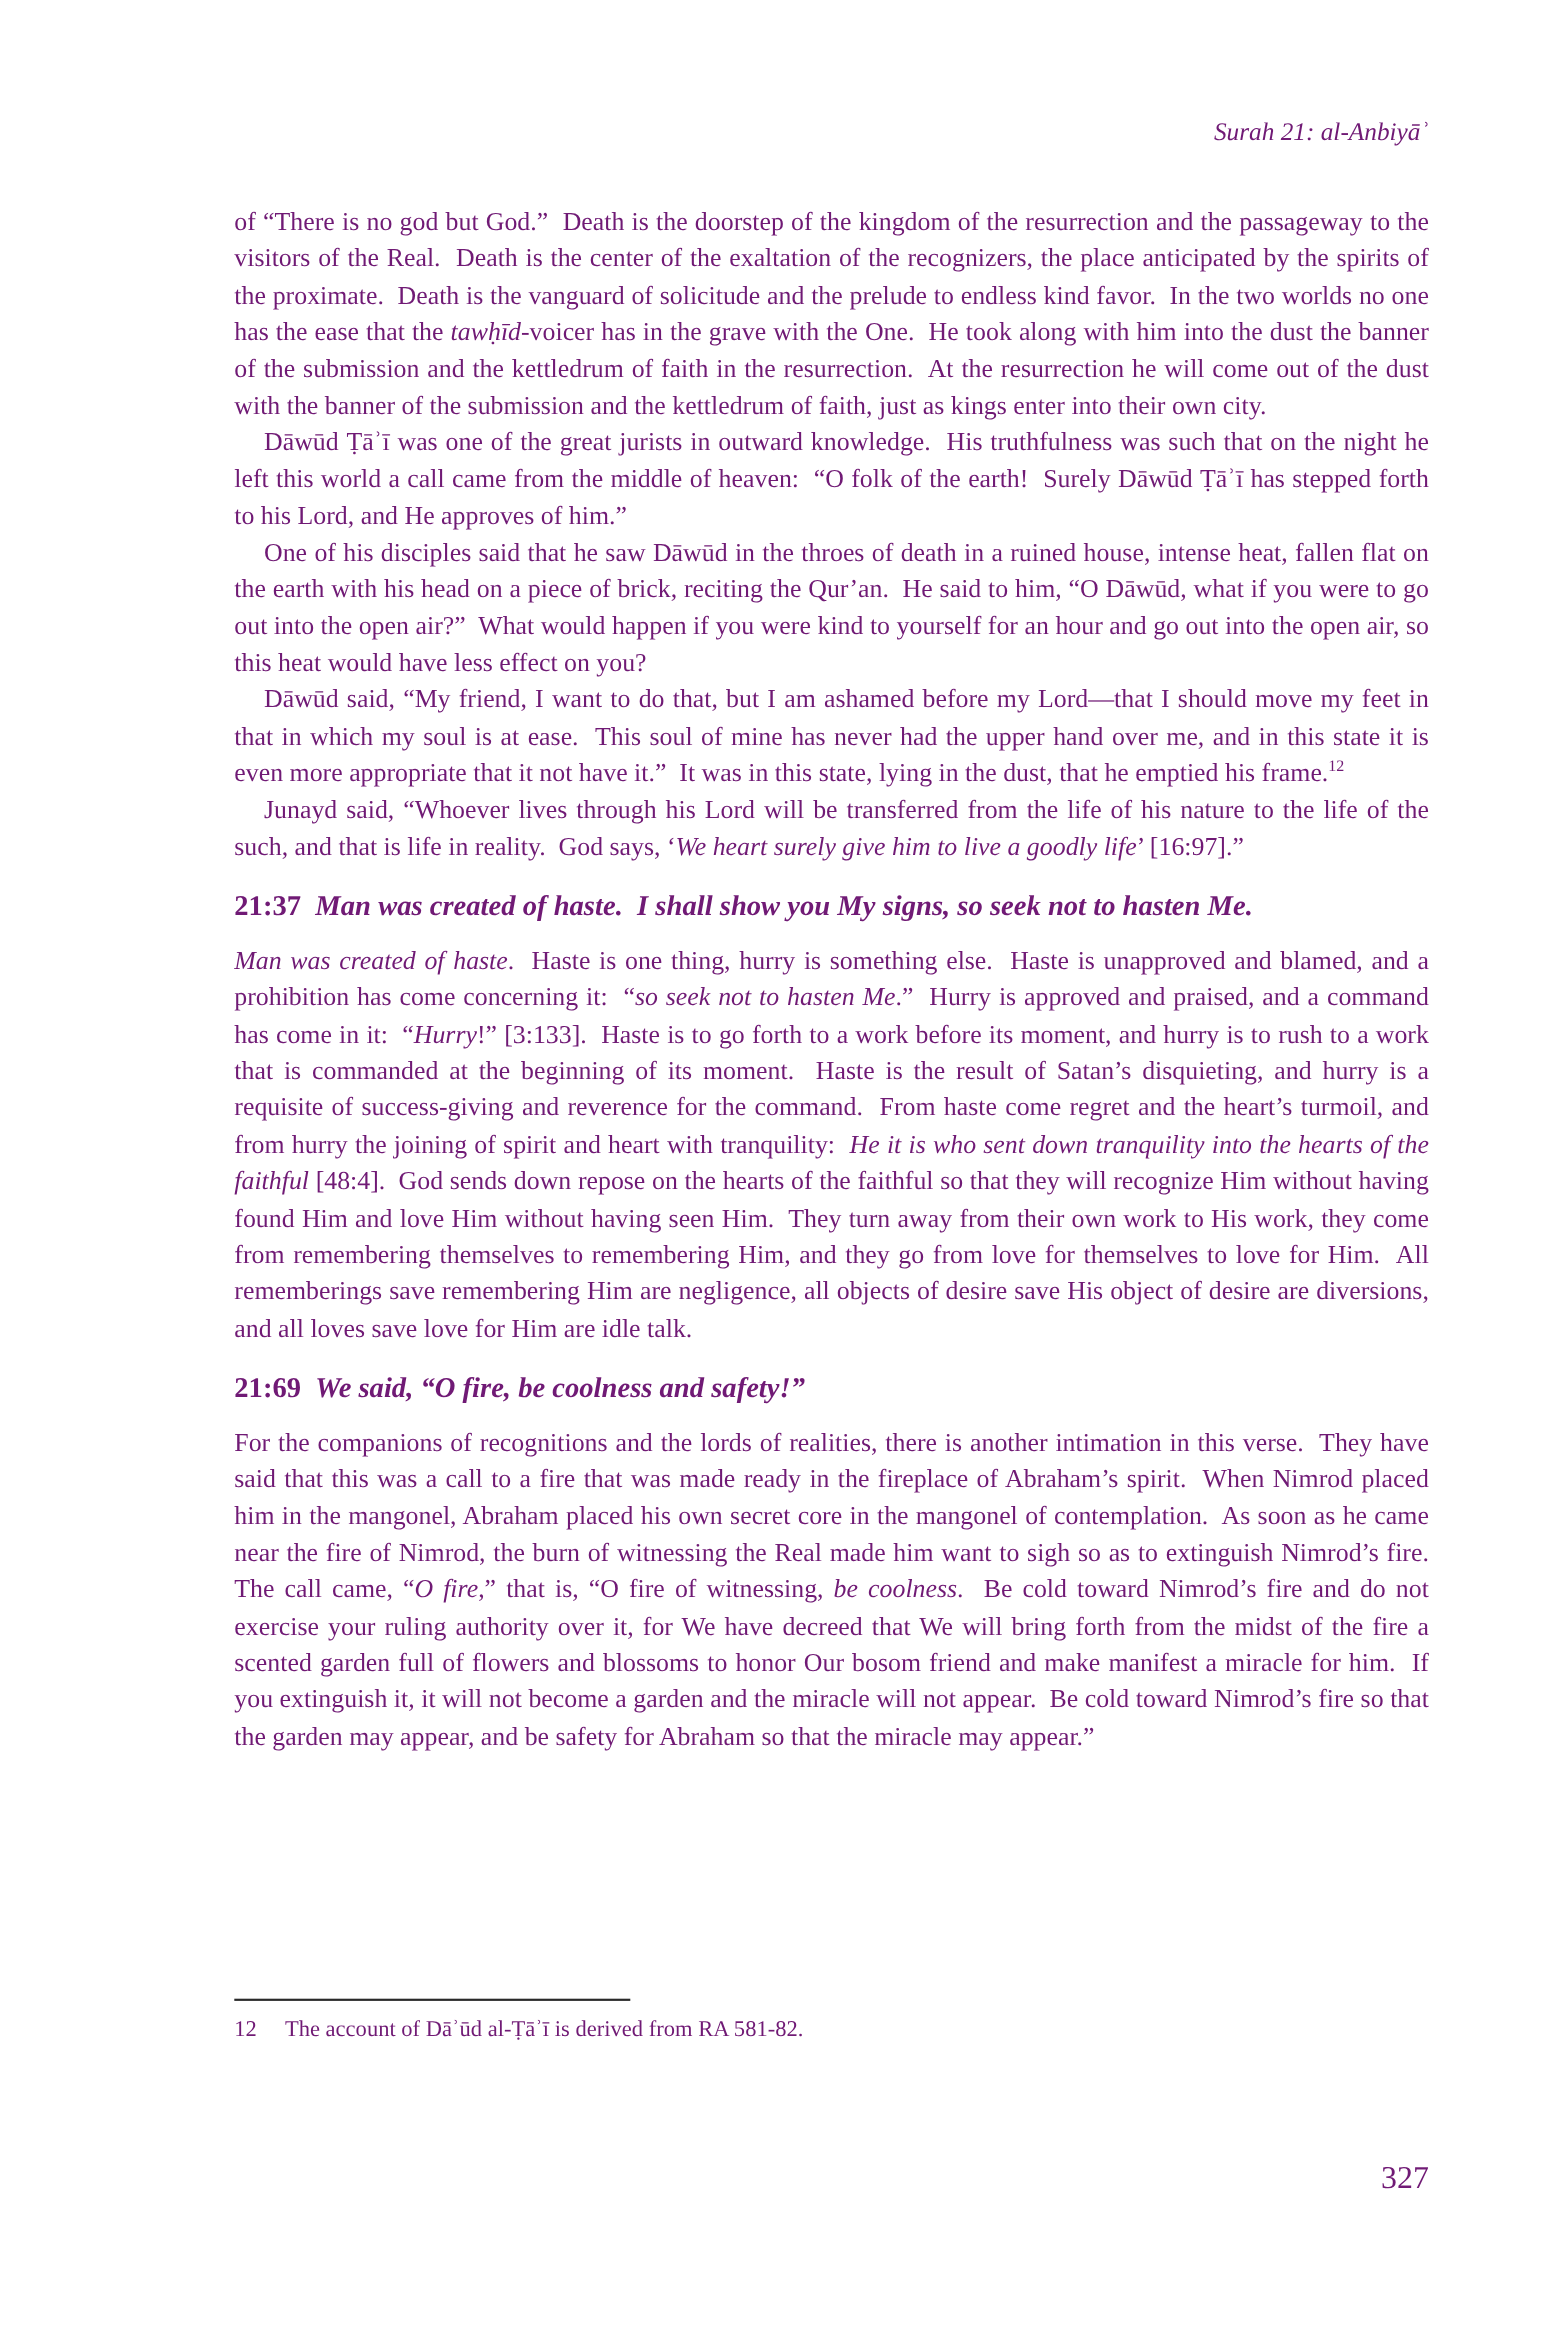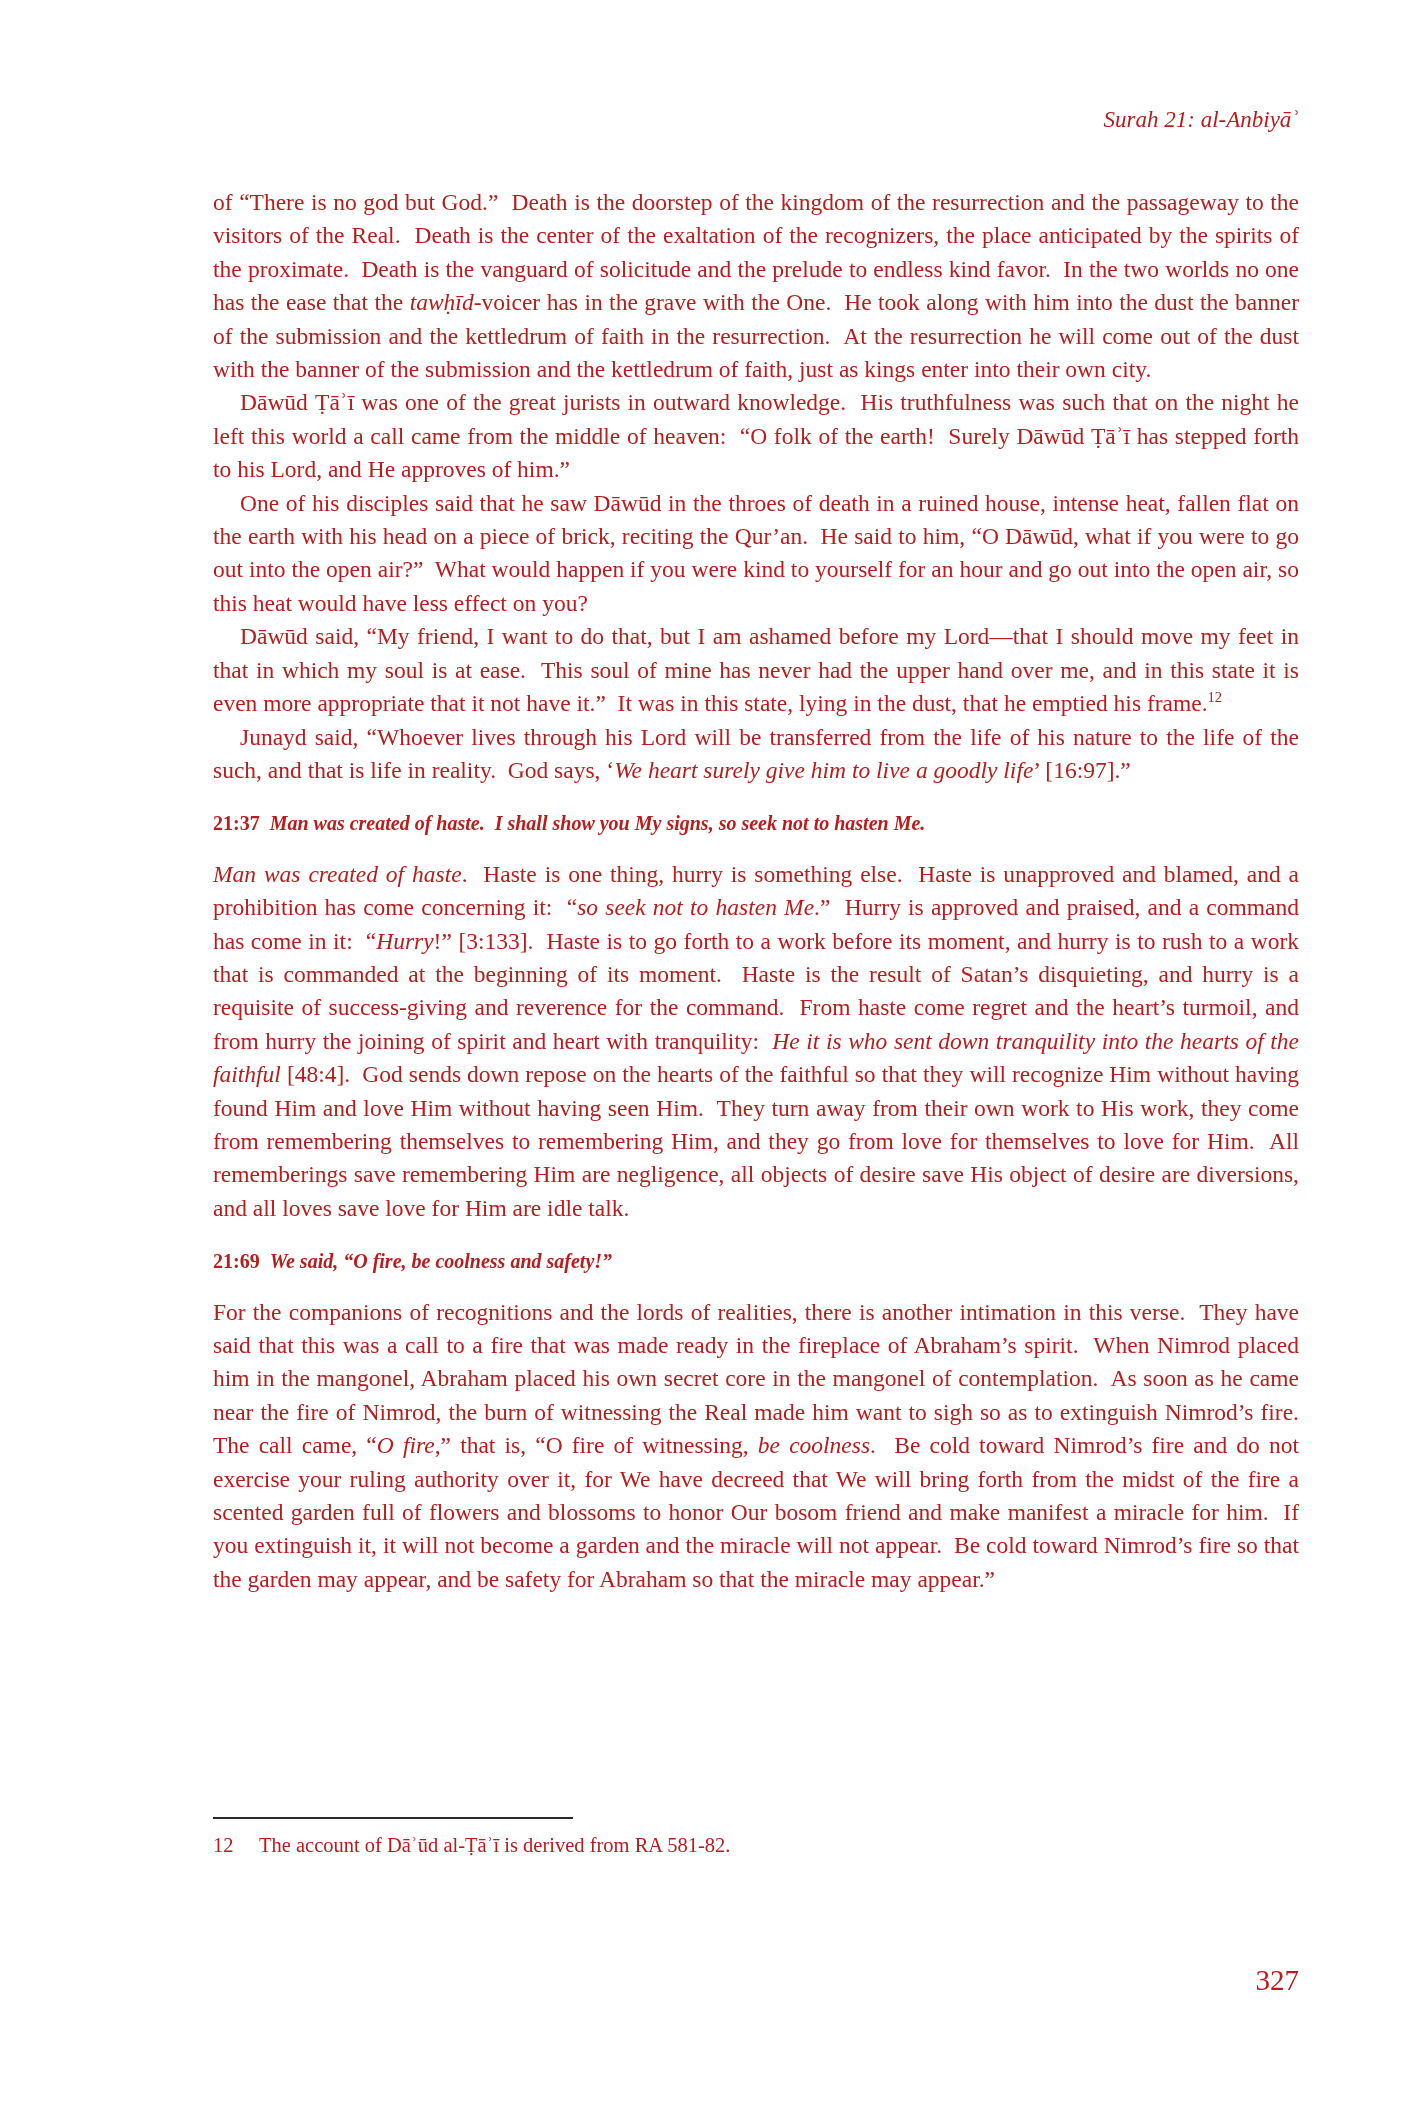--- a/index.html
+++ b/index.html
@@ -1,21 +1,21 @@
 <!DOCTYPE html>
 <html><head>
 <meta charset="utf-8">
 <style>
   html, body { margin: 0; padding: 0; background: #e8e8e8; }
   .page {
     position: relative;
     width: 1413px;
     height: 2125px;
     background: #ffffff;
-    color: #b91c1c;
+    color: #701a75;
     font-family: "Liberation Serif", "DejaVu Serif", serif;
     overflow: hidden;
   }
   .running-head {
     position: absolute;
     left: 213px;
     top: 105px;
     width: 1086px;
     text-align: right;
     font-style: italic;
@@ -30,21 +30,21 @@
     font-size: 23.5px;
     line-height: 33.4px;
     text-align: justify;
   }
   .page-body p {
     margin: 0;
     white-space: pre-wrap;
   }
   .page-body p.indent { text-indent: 27px; }
   .page-body h2 {
-    font-size: 20px;
+    font-size: 26px;
     line-height: 33.4px;
     font-weight: bold;
     margin: 20px 0 17px 0;
     white-space: pre-wrap;
     text-align: left;
   }
   .s-n { }
   .s-i { font-style: italic; }
   .s-b { font-weight: bold; }
   .s-bi { font-weight: bold; font-style: italic; }

